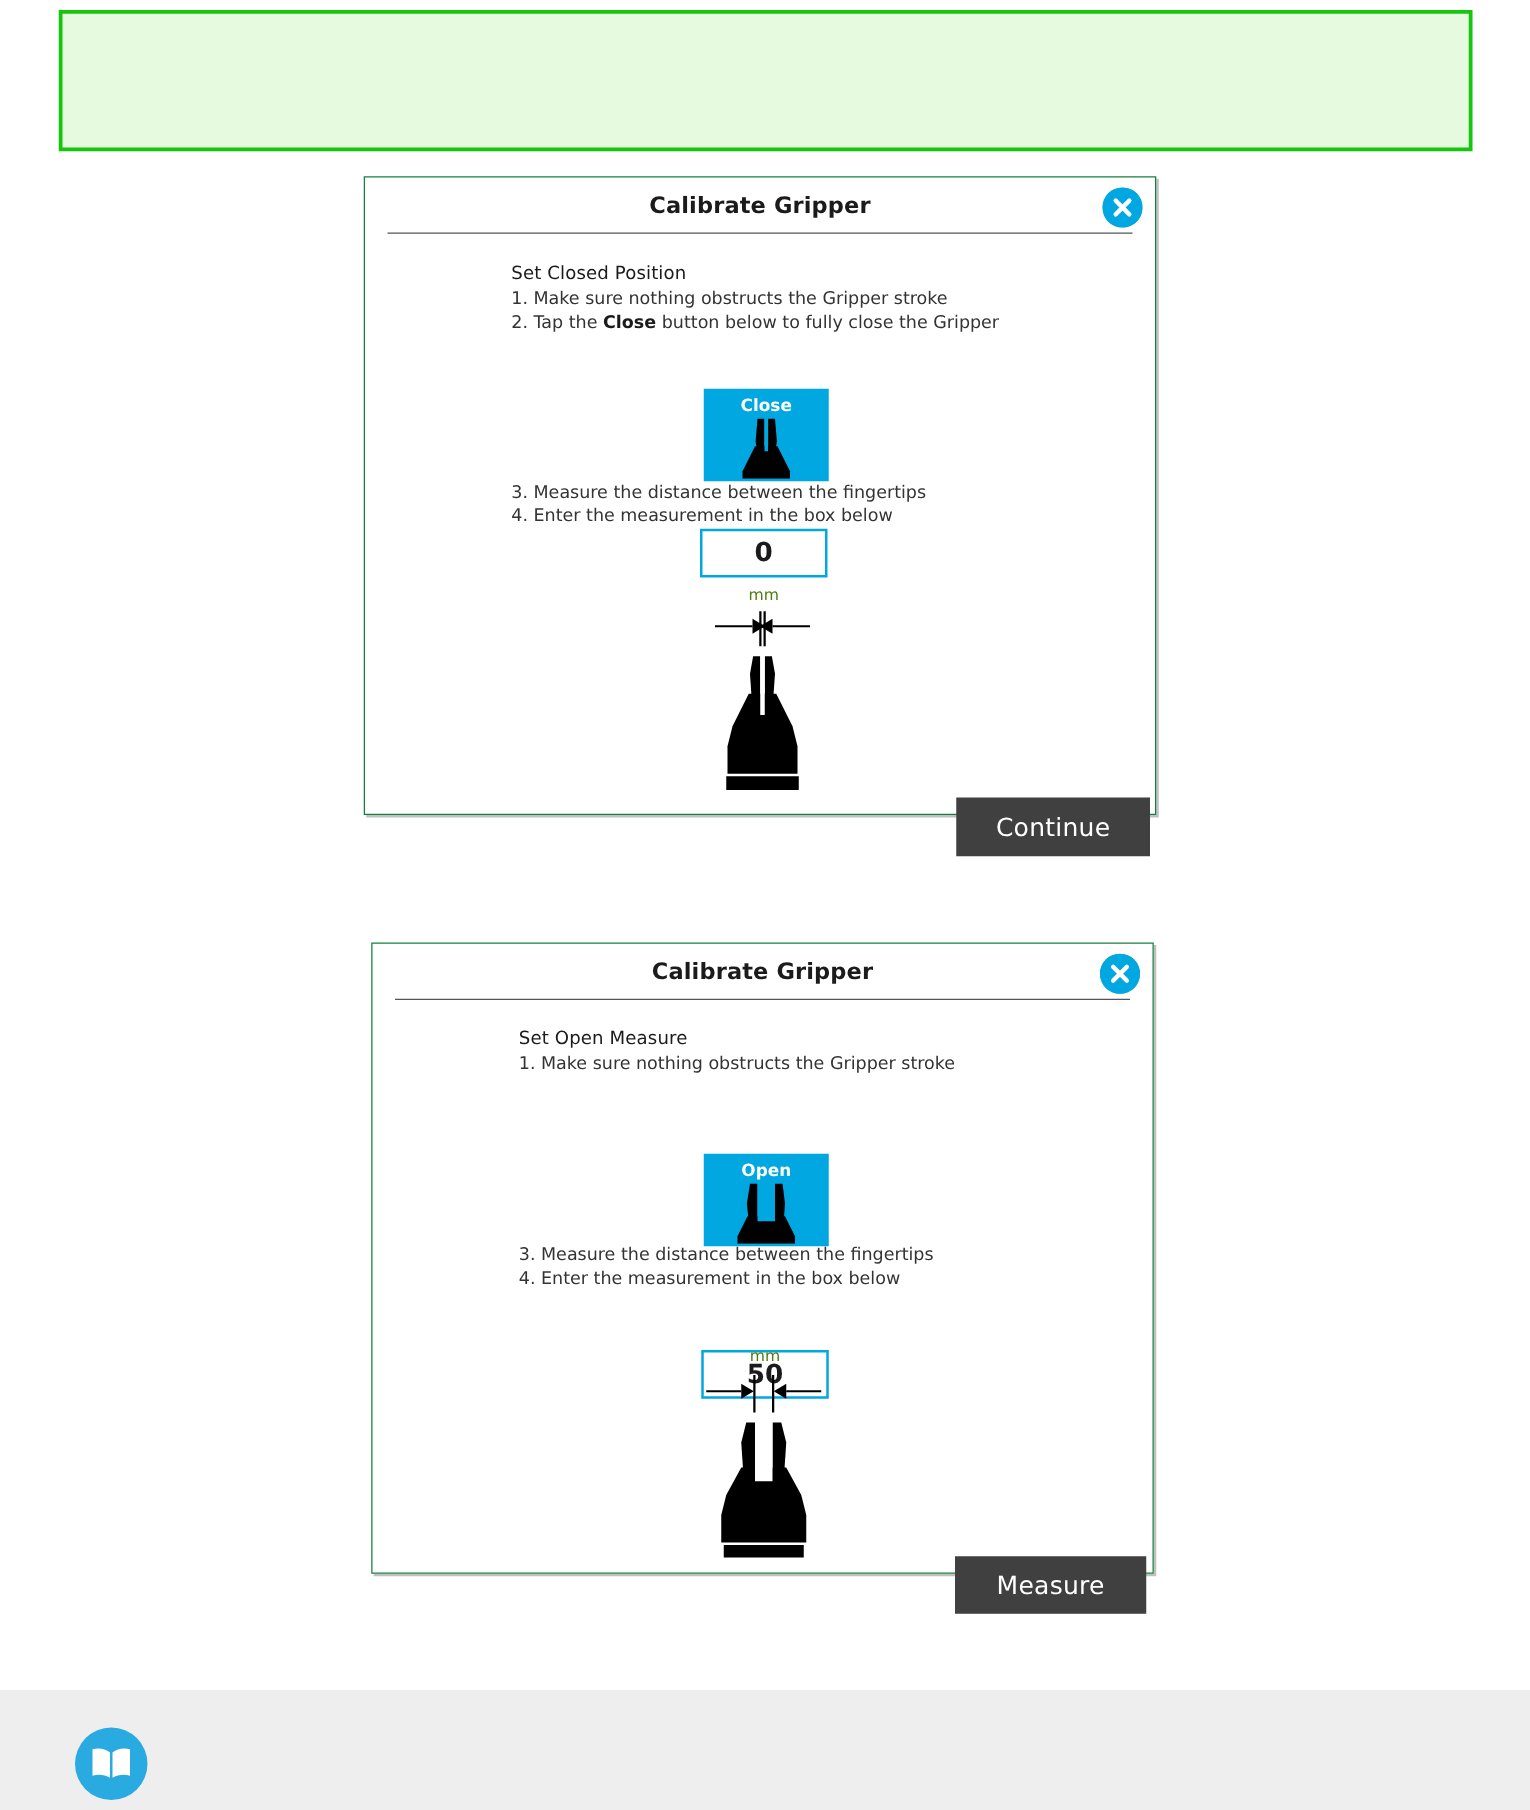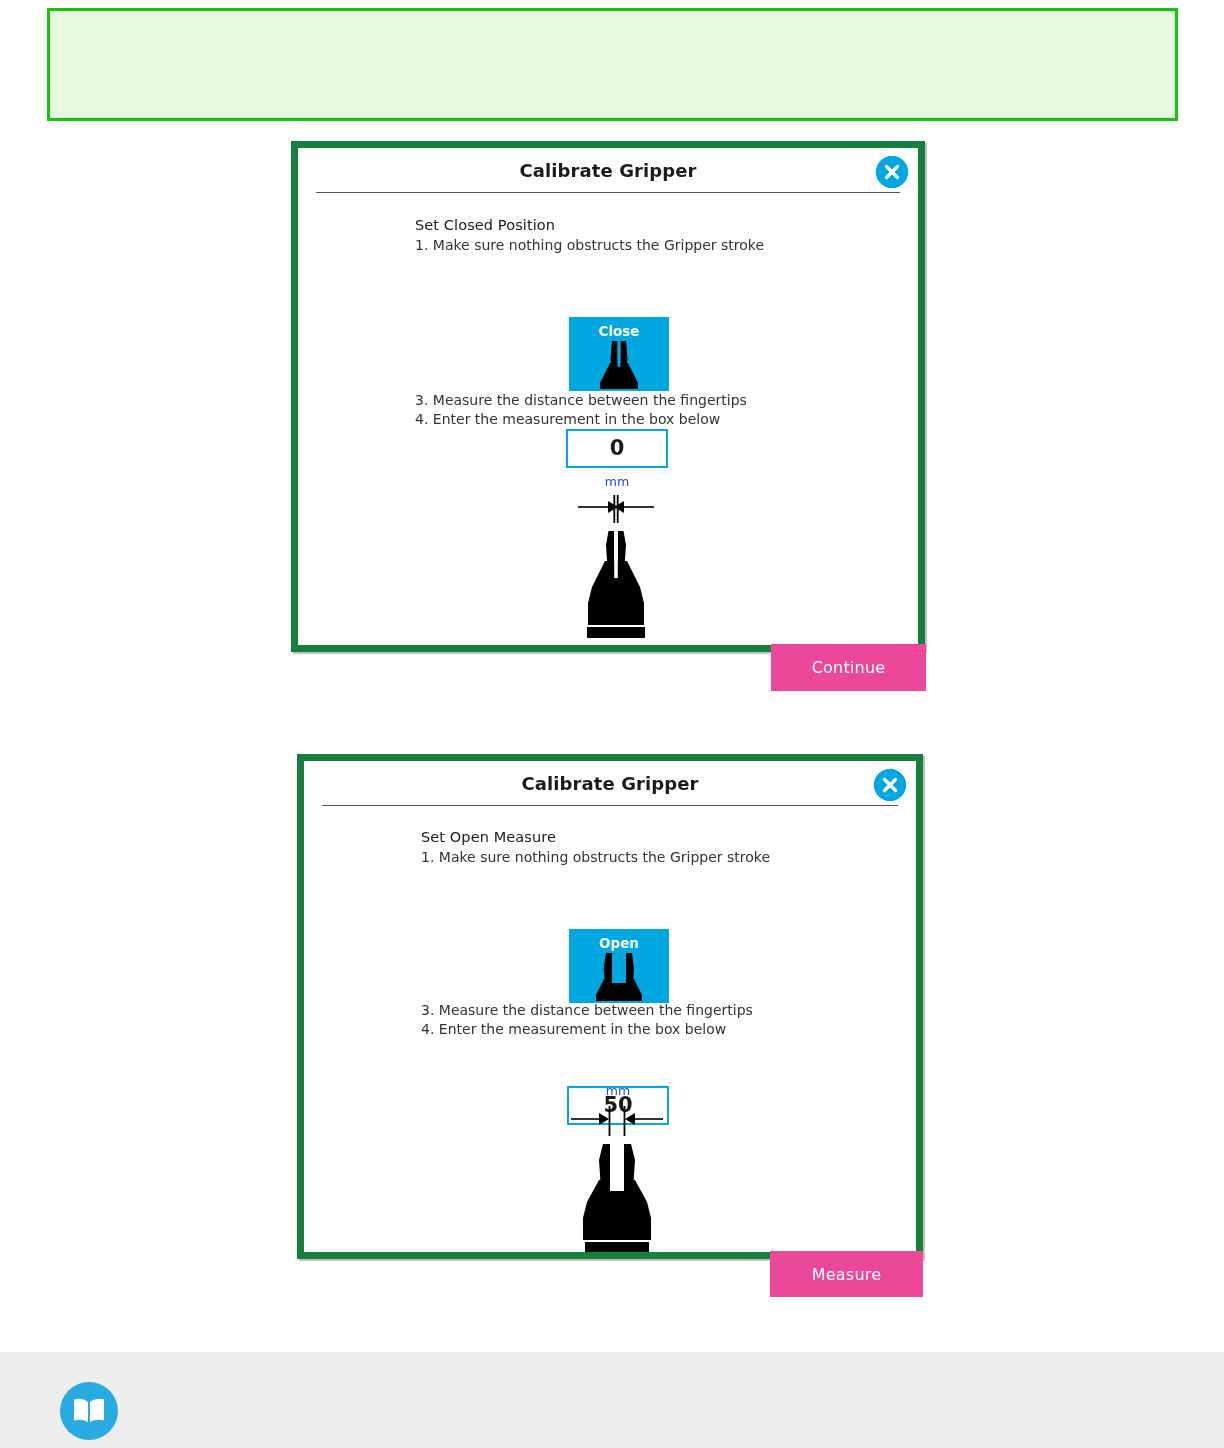--- a/index.html
+++ b/index.html
@@ -24,21 +24,21 @@
     width: 1131px;
     height: 113px;
     background: #e5fade;
     border: 3px solid #16c60c;
   }
 
   
   .dialog {
     position: absolute;
     background: #ffffff;
-    border: 7px solid #15803d;
+    border: 1px solid #15803d;
     box-shadow: 2px 2px 0 rgba(140,140,140,0.55);
   }
   .dialog-titlebar {
     position: relative;
     height: 45px;
   }
   .dialog-title {
     position: absolute;
     left: 0; right: 0; top: 12px;
     text-align: center;
@@ -137,36 +137,36 @@
     font-size: 21px;
     font-weight: bold;
     color: #1b1b1b;
     line-height: 1;
   }
   .measure-unit {
     position: absolute;
     width: 102px;
     text-align: center;
     font-size: 12.5px;
-    color: #1d4ed8;
+    color: #4d7c0f;
   }
 
   
   .gripper-diagram {
     position: absolute;
   }
 
   
   .primary-btn {
     position: absolute;
-    background: #ec4899;
+    background: #404040;
     color: #ffffff;
     border: none;
     font-family: "DejaVu Sans", "Liberation Sans", sans-serif;
-    font-size: 16px;
+    font-size: 20px;
     font-weight: normal;
     cursor: pointer;
     letter-spacing: 0.2px;
   }
 
   
   .footer-band {
     position: absolute;
     left: 0;
     top: 1352px;
@@ -206,20 +206,21 @@
       </svg>
     </div>
     <div class="dialog-rule"></div>
   </div>
 
   <div class="dialog-body">
 
     <div class="instructions" style="top:24px;">
       <div class="inst-heading">Set Closed Position</div>
       <div class="inst-line">1. Make sure nothing obstructs the Gripper stroke</div>
+      <div class="inst-line"><span>2. Tap the </span><b>Close</b><span> button below to fully close the Gripper</span></div>
     </div>
 
     <div class="action-btn" style="left:271px; top:124px;">
       <div class="action-btn-label">Close</div>
       <div class="action-btn-icon">
         <svg width="66" height="52" viewBox="0 0 66 52" aria-hidden="true">
           <g fill="#000000">
 
             <path d="M26 4 L31.5 4 L31.5 32 L26 32 L24.5 22 Z"></path>
 

